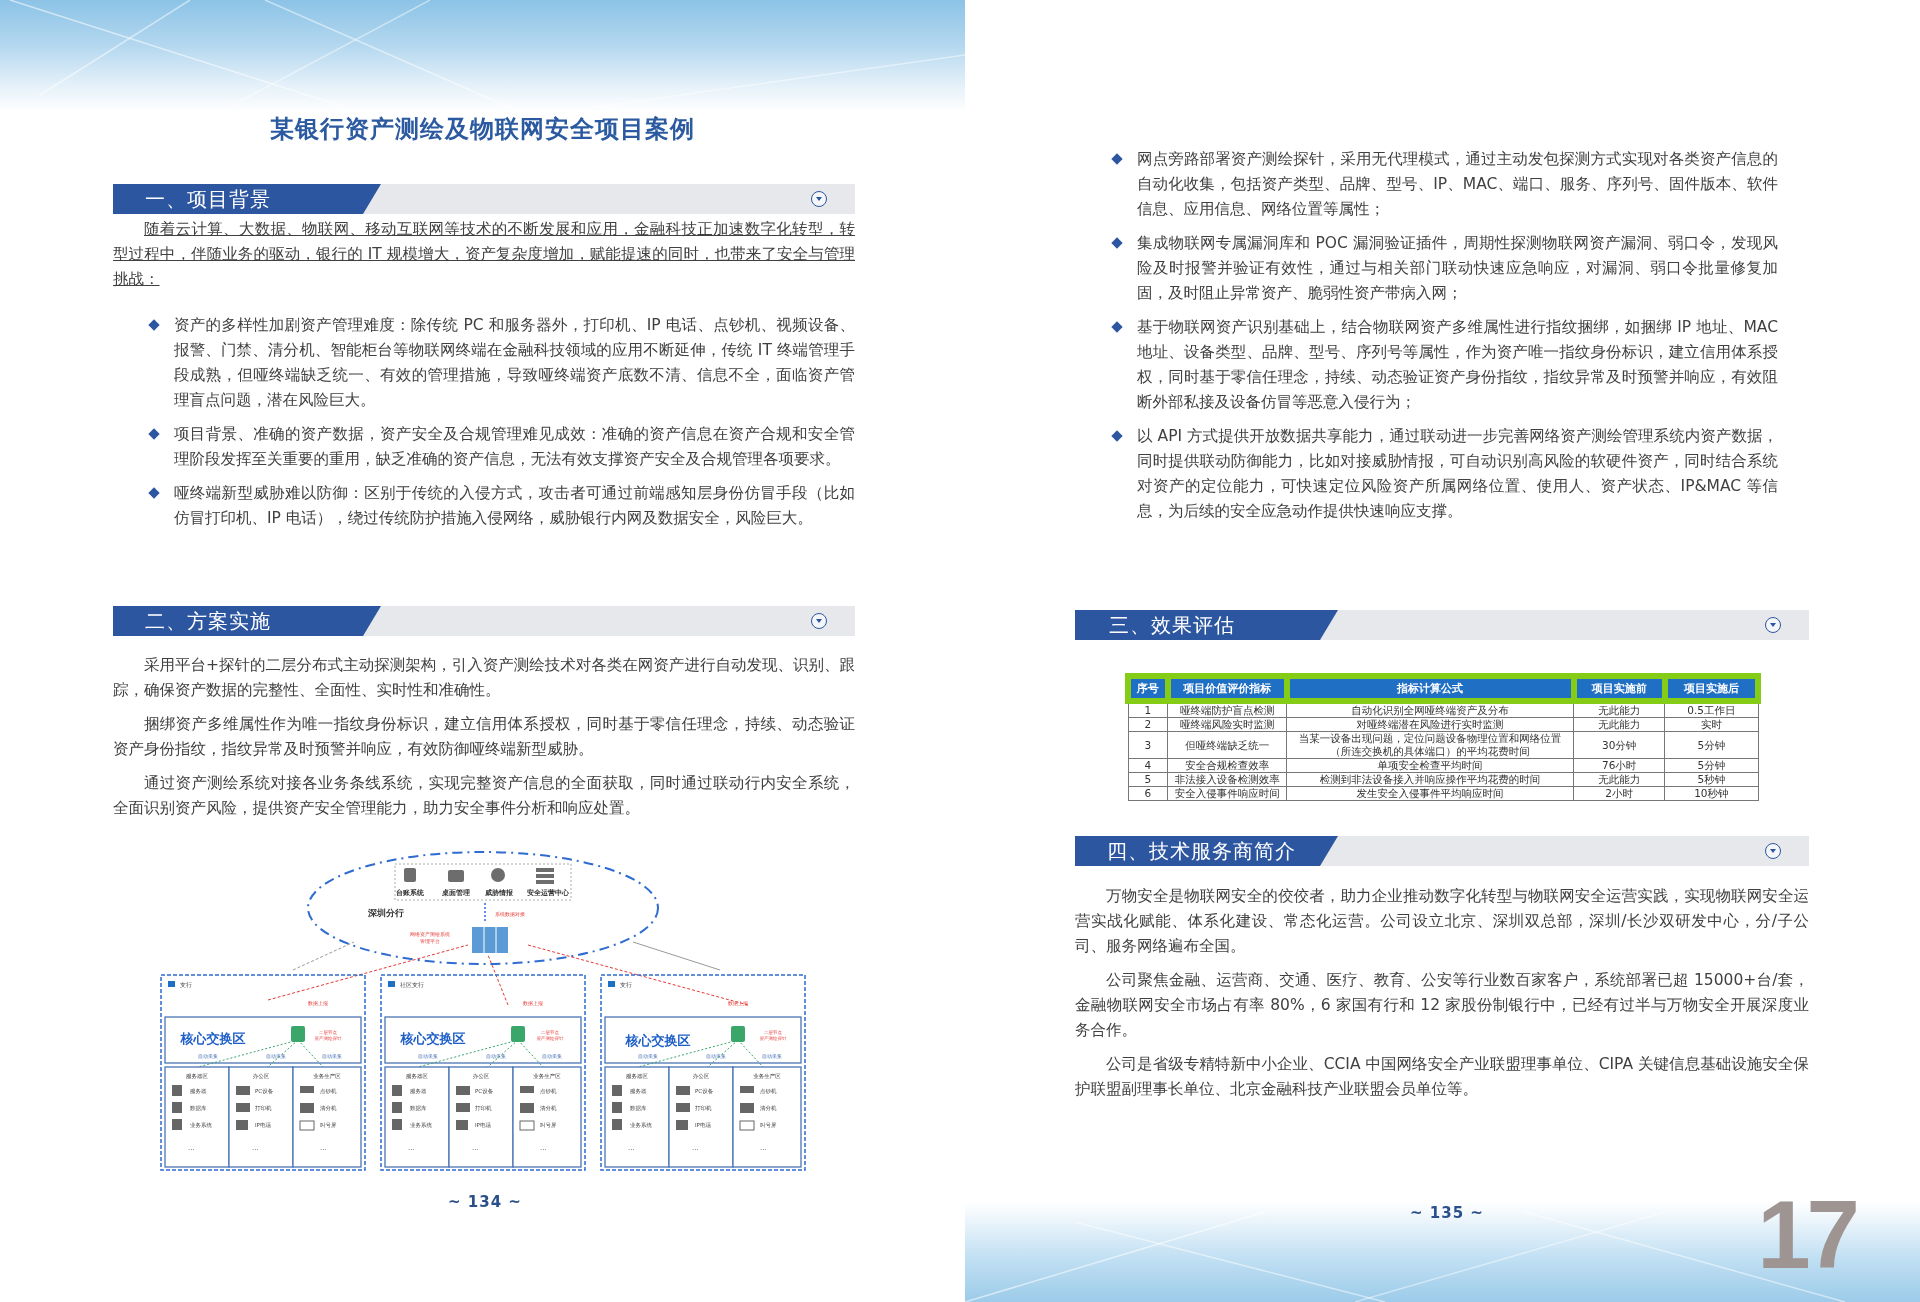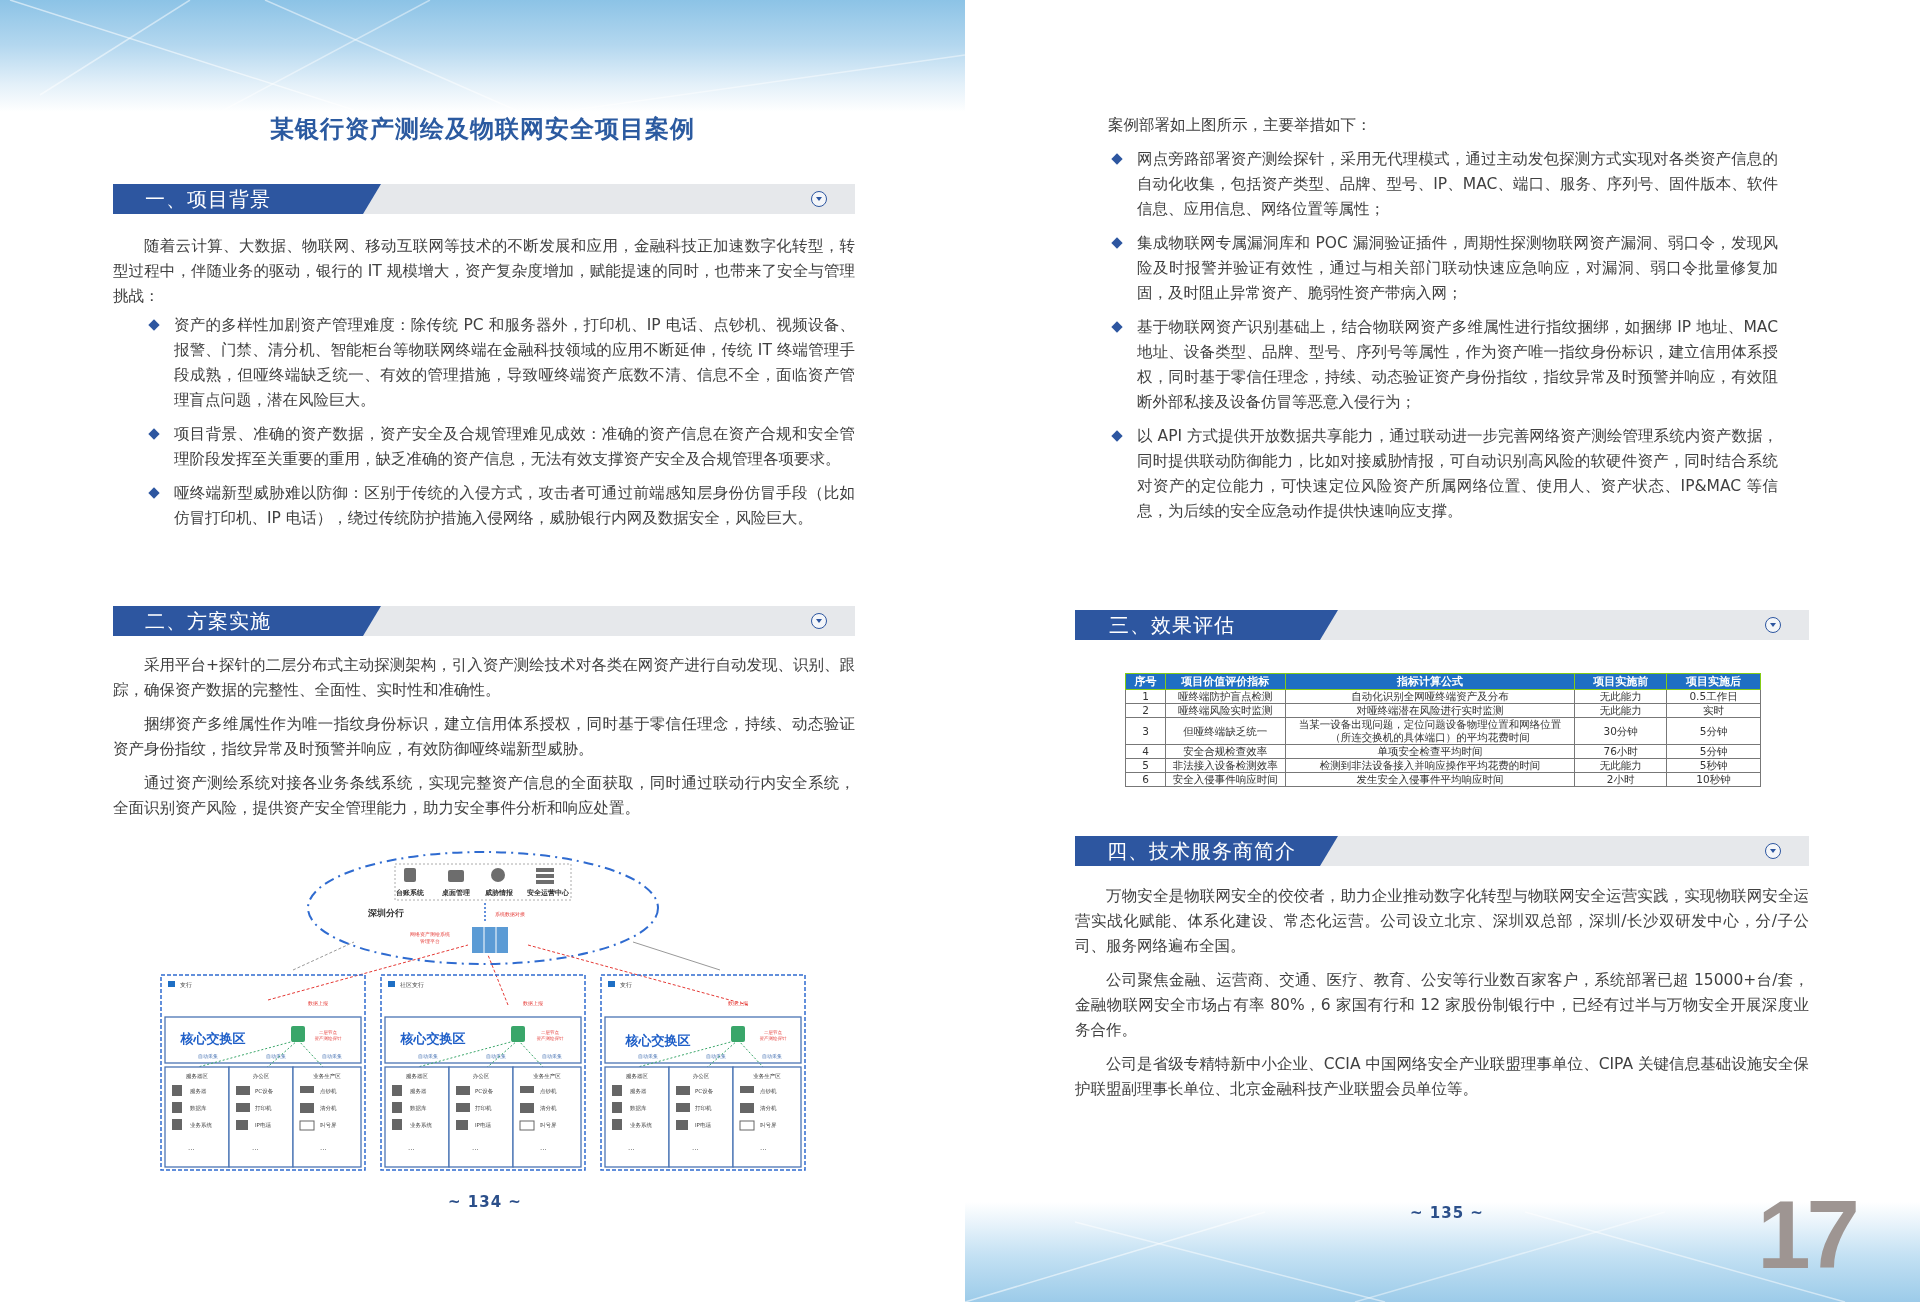--- a/index.html
+++ b/index.html
@@ -50,21 +50,21 @@
 
   .page-num { position: absolute; font-size: 15px; color: #2b4f8a; font-weight: bold; letter-spacing: 1px; }
   .chapter-num { position: absolute; right: 64px; bottom: 12px; font-size: 96px; font-weight: bold; color: #9e9592; font-family: "Liberation Sans", sans-serif; letter-spacing: -4px; }
 
   
   .diagram { position: absolute; left: 158px; top: 850px; width: 650px; height: 322px; }
   .diagram svg { width: 100%; height: 100%; }
 
   
   .eval-table { position: absolute; left: 1125px; top: 673px; width: 636px; border-collapse: collapse; font-size: 10.5px; color: #333; }
-  .eval-table th { background: #1f6fc4; color: #fff; font-weight: bold; height: 16px; border: 1px solid #84cc16; font-size: 11px; }
+  .eval-table th { background: #1f6fc4; color: #fff; font-weight: bold; height: 25px; border: 6px solid #84cc16; font-size: 11px; }
   .eval-table td { border: 1px solid #777; text-align: center; height: 14px; line-height: 13px; padding: 0 3px; }
   .eval-table td.tall { height: 26px; }
 </style>
 </head>
 <body>
 
 <div class="page page-left">
   <div class="sky sky-top">
     <svg viewBox="0 0 965 112" preserveAspectRatio="none">
       <line x1="10" y1="0" x2="360" y2="112" stroke="#ffffff" stroke-opacity="0.55" stroke-width="1.5"></line>
@@ -74,21 +74,21 @@
       <line x1="560" y1="112" x2="965" y2="55" stroke="#ffffff" stroke-opacity="0.45" stroke-width="1.5"></line>
     </svg>
   </div>
 
   <div class="doc-title">某银行资产测绘及物联网安全项目案例</div>
 
   <div class="sec-head" style="left:113px; top:184px; width:742px;">
     <div class="band" style="width:268px;">一、项目背景</div>
     <div class="toggle"></div>
   </div>
-  <div class="para" style="left:113px; top:234px; width:742px;">随着云计算、大数据、物联网、移动互联网等技术的不断发展和应用，金融科技正加速数字化转型，转型过程中，伴随业务的驱动，银行的 IT 规模增大，资产复杂度增加，赋能提速的同时，也带来了安全与管理挑战：</div>
+  <div class="para" style="left:113px; top:217px; width:742px;text-decoration:underline;">随着云计算、大数据、物联网、移动互联网等技术的不断发展和应用，金融科技正加速数字化转型，转型过程中，伴随业务的驱动，银行的 IT 规模增大，资产复杂度增加，赋能提速的同时，也带来了安全与管理挑战：</div>
   <ul class="bullets" style="left:147px; top:313px; width:708px;">
     <li><span class="dia"></span><span>资产的多样性加剧资产管理难度：除传统 PC 和服务器外，打印机、IP 电话、点钞机、视频设备、报警、门禁、清分机、智能柜台等物联网终端在金融科技领域的应用不断延伸，传统 IT 终端管理手段成熟，但哑终端缺乏统一、有效的管理措施，导致哑终端资产底数不清、信息不全，面临资产管理盲点问题，潜在风险巨大。</span></li>
     <li><span class="dia"></span><span>项目背景、准确的资产数据，资产安全及合规管理难见成效：准确的资产信息在资产合规和安全管理阶段发挥至关重要的重用，缺乏准确的资产信息，无法有效支撑资产安全及合规管理各项要求。</span></li>
     <li><span class="dia"></span><span>哑终端新型威胁难以防御：区别于传统的入侵方式，攻击者可通过前端感知层身份仿冒手段（比如仿冒打印机、IP 电话），绕过传统防护措施入侵网络，威胁银行内网及数据安全，风险巨大。</span></li>
   </ul>
 
   <div class="sec-head" style="left:113px; top:606px; width:742px;text-decoration:underline;">
     <div class="band" style="width:268px;">二、方案实施</div>
     <div class="toggle"></div>
   </div>
@@ -278,21 +278,20 @@
 <div class="page page-right">
   <div class="sky sky-bottom">
     <svg viewBox="0 0 955 100" preserveAspectRatio="none">
       <line x1="0" y1="100" x2="300" y2="10" stroke="#ffffff" stroke-opacity="0.55" stroke-width="1.5"></line>
       <line x1="110" y1="20" x2="420" y2="100" stroke="#ffffff" stroke-opacity="0.5" stroke-width="1.5"></line>
       <line x1="390" y1="100" x2="700" y2="10" stroke="#ffffff" stroke-opacity="0.45" stroke-width="1.5"></line>
       <line x1="560" y1="10" x2="880" y2="100" stroke="#ffffff" stroke-opacity="0.5" stroke-width="1.5"></line>
     </svg>
   </div>
 
-  <div class="para noindent" style="left:143px; top:113px; width:740px;">案例部署如上图所示，主要举措如下：</div>
   <ul class="bullets" style="left:145px; top:147px; width:668px;">
     <li><span class="dia"></span><span>网点旁路部署资产测绘探针，采用无代理模式，通过主动发包探测方式实现对各类资产信息的自动化收集，包括资产类型、品牌、型号、IP、MAC、端口、服务、序列号、固件版本、软件信息、应用信息、网络位置等属性；</span></li>
     <li><span class="dia"></span><span>集成物联网专属漏洞库和 POC 漏洞验证插件，周期性探测物联网资产漏洞、弱口令，发现风险及时报警并验证有效性，通过与相关部门联动快速应急响应，对漏洞、弱口令批量修复加固，及时阻止异常资产、脆弱性资产带病入网；</span></li>
     <li><span class="dia"></span><span>基于物联网资产识别基础上，结合物联网资产多维属性进行指纹捆绑，如捆绑 IP 地址、MAC 地址、设备类型、品牌、型号、序列号等属性，作为资产唯一指纹身份标识，建立信用体系授权，同时基于零信任理念，持续、动态验证资产身份指纹，指纹异常及时预警并响应，有效阻断外部私接及设备仿冒等恶意入侵行为；</span></li>
     <li><span class="dia"></span><span>以 API 方式提供开放数据共享能力，通过联动进一步完善网络资产测绘管理系统内资产数据，同时提供联动防御能力，比如对接威胁情报，可自动识别高风险的软硬件资产，同时结合系统对资产的定位能力，可快速定位风险资产所属网络位置、使用人、资产状态、IP&amp;MAC 等信息，为后续的安全应急动作提供快速响应支撑。</span></li>
   </ul>
 
   <div class="sec-head" style="left:110px; top:610px; width:734px;">
     <div class="band" style="width:263px; padding-left:34px;">三、效果评估</div>
     <div class="toggle"></div>

